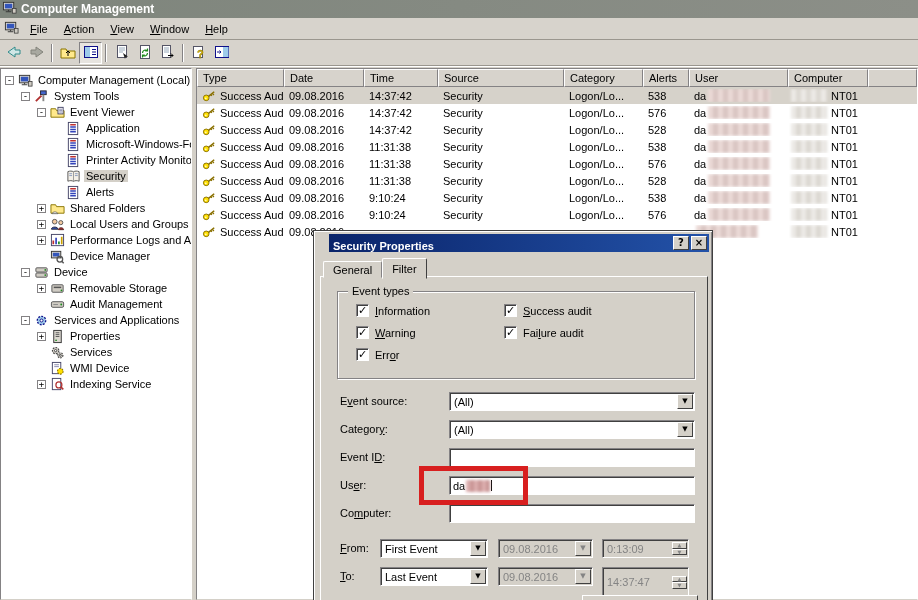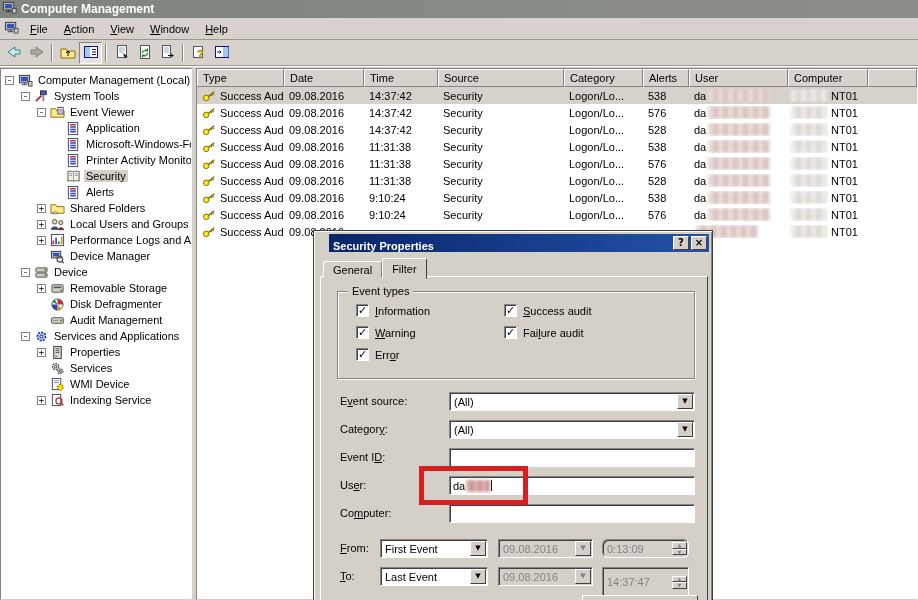--- a/index.html
+++ b/index.html
@@ -329,31 +329,20 @@
         <span class="tree-icon"><svg viewBox="0 0 16 16">
             <rect x="2" y="4" width="12" height="8" rx="1" fill="#cfcbc3" stroke="#555"></rect>
             <rect x="4" y="6" width="8" height="1.6" fill="#555"></rect>
             <circle cx="12.2" cy="10" r="0.9" fill="#1a8a1a"></circle>
           </svg></span>
         <span class="tree-label">Removable Storage</span>
       </div>
       <div class="tree-row" style="padding-left: 36px;">
         <span class="exp-spacer"></span>
         <span class="tree-icon"><svg viewBox="0 0 16 16">
-            <circle cx="8" cy="8" r="6" fill="#fff" stroke="#555"></circle>
-            <path d="M8 2a6 6 0 0 1 6 6H8z" fill="#c03030"></path>
-            <path d="M8 14a6 6 0 0 1-6-6h6z" fill="#3344bb"></path>
-            <path d="M2.6 5.2A6 6 0 0 1 5 2.7L8 8z" fill="#1a8a1a"></path>
-            <path d="M8 8l4 4.5A6 6 0 0 1 8 14z" fill="#caa000"></path>
-          </svg></span>
-        <span class="tree-label">Disk Defragmenter</span>
-      </div>
-      <div class="tree-row" style="padding-left: 36px;">
-        <span class="exp-spacer"></span>
-        <span class="tree-icon"><svg viewBox="0 0 16 16">
             <rect x="1.5" y="5" width="13" height="6" rx="1.5" fill="#cfcbc3" stroke="#555"></rect>
             <circle cx="12" cy="8" r="1" fill="#1a8a1a"></circle>
             <path d="M3.5 8h5" stroke="#888"></path>
           </svg></span>
         <span class="tree-label">Audit Management</span>
       </div>
       <div class="tree-row" style="padding-left: 20px;">
         <span class="expander">-</span>
         <span class="tree-icon"><svg viewBox="0 0 16 16">
             <circle cx="8" cy="8" r="4.5" fill="#9ecbea" stroke="#10108a" stroke-width="1.4" stroke-dasharray="2 1.4"></circle>
@@ -799,21 +788,21 @@
           <div class="frow" style="top: 262px;">
             <span class="flabel"><u>F</u>rom:</span>
             <div class="sunken combo" style="position: absolute; left: 59px; top: 0px; width: 108px; height: 19px;">
               <span class="val">First Event</span>
               <span class="drop-btn">▼</span>
             </div>
             <div class="sunken combo disabled" style="position: absolute; left: 177px; top: 0px; width: 95px; height: 19px;">
               <span class="val">09.08.2016</span>
               <span class="drop-btn">▼</span>
             </div>
-            <div class="sunken combo disabled" style="position: absolute; left: 281px; top: 0px; width: 87px; height: 19px; border-radius: 6px;">
+            <div class="sunken combo disabled" style="position: absolute; left: 281px; top: 0px; width: 87px; height: 19px;">
               <span class="val">0:13:09</span>
               <span class="spin">
                 <div>▲</div>
                 <div>▼</div>
               </span>
             </div>
           </div>
           <div class="frow" style="top: 290px;">
             <span class="flabel"><u>T</u>o:</span>
             <div class="sunken combo" style="position: absolute; left: 59px; top: 0px; width: 108px; height: 19px;">

